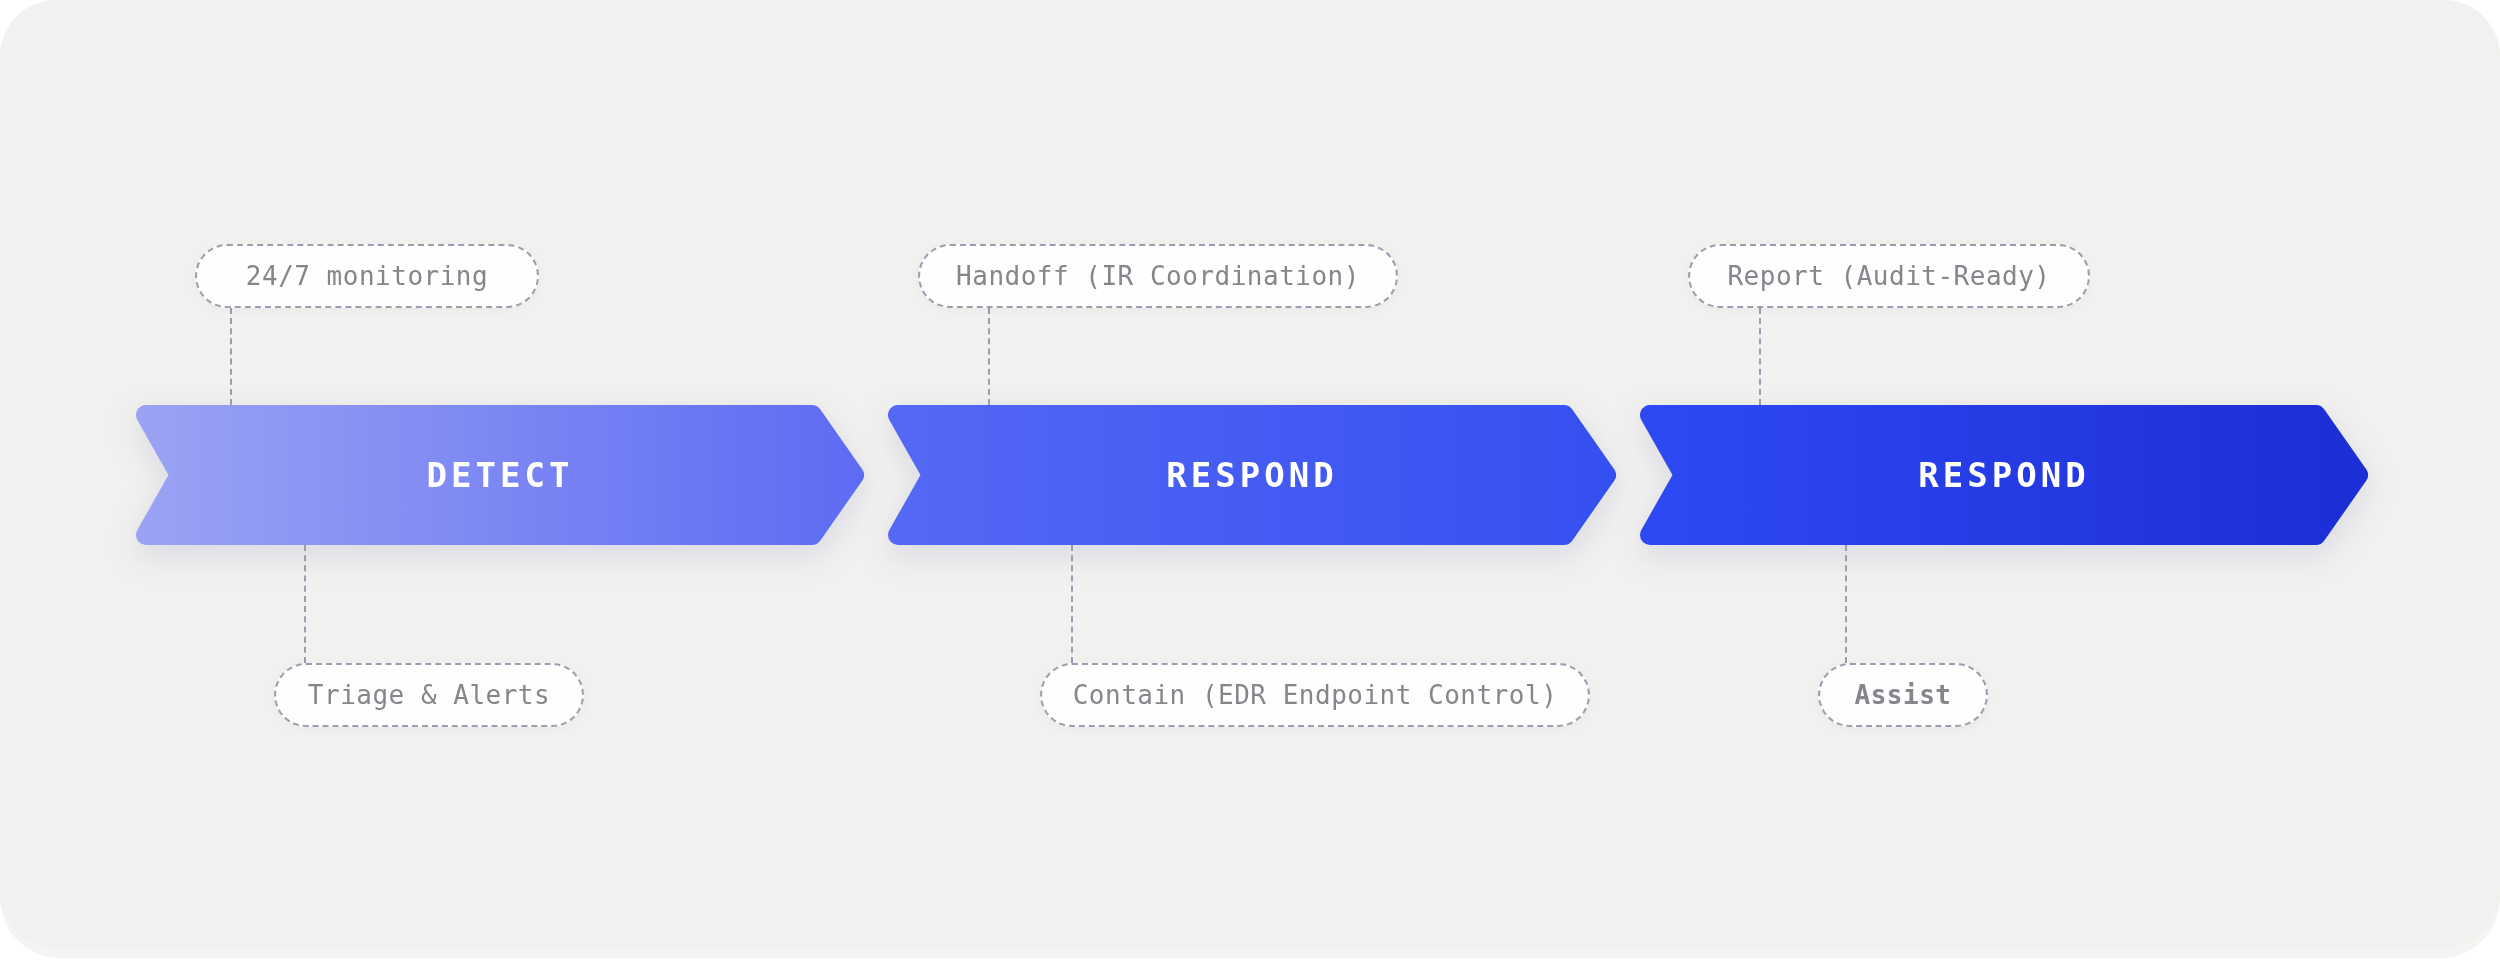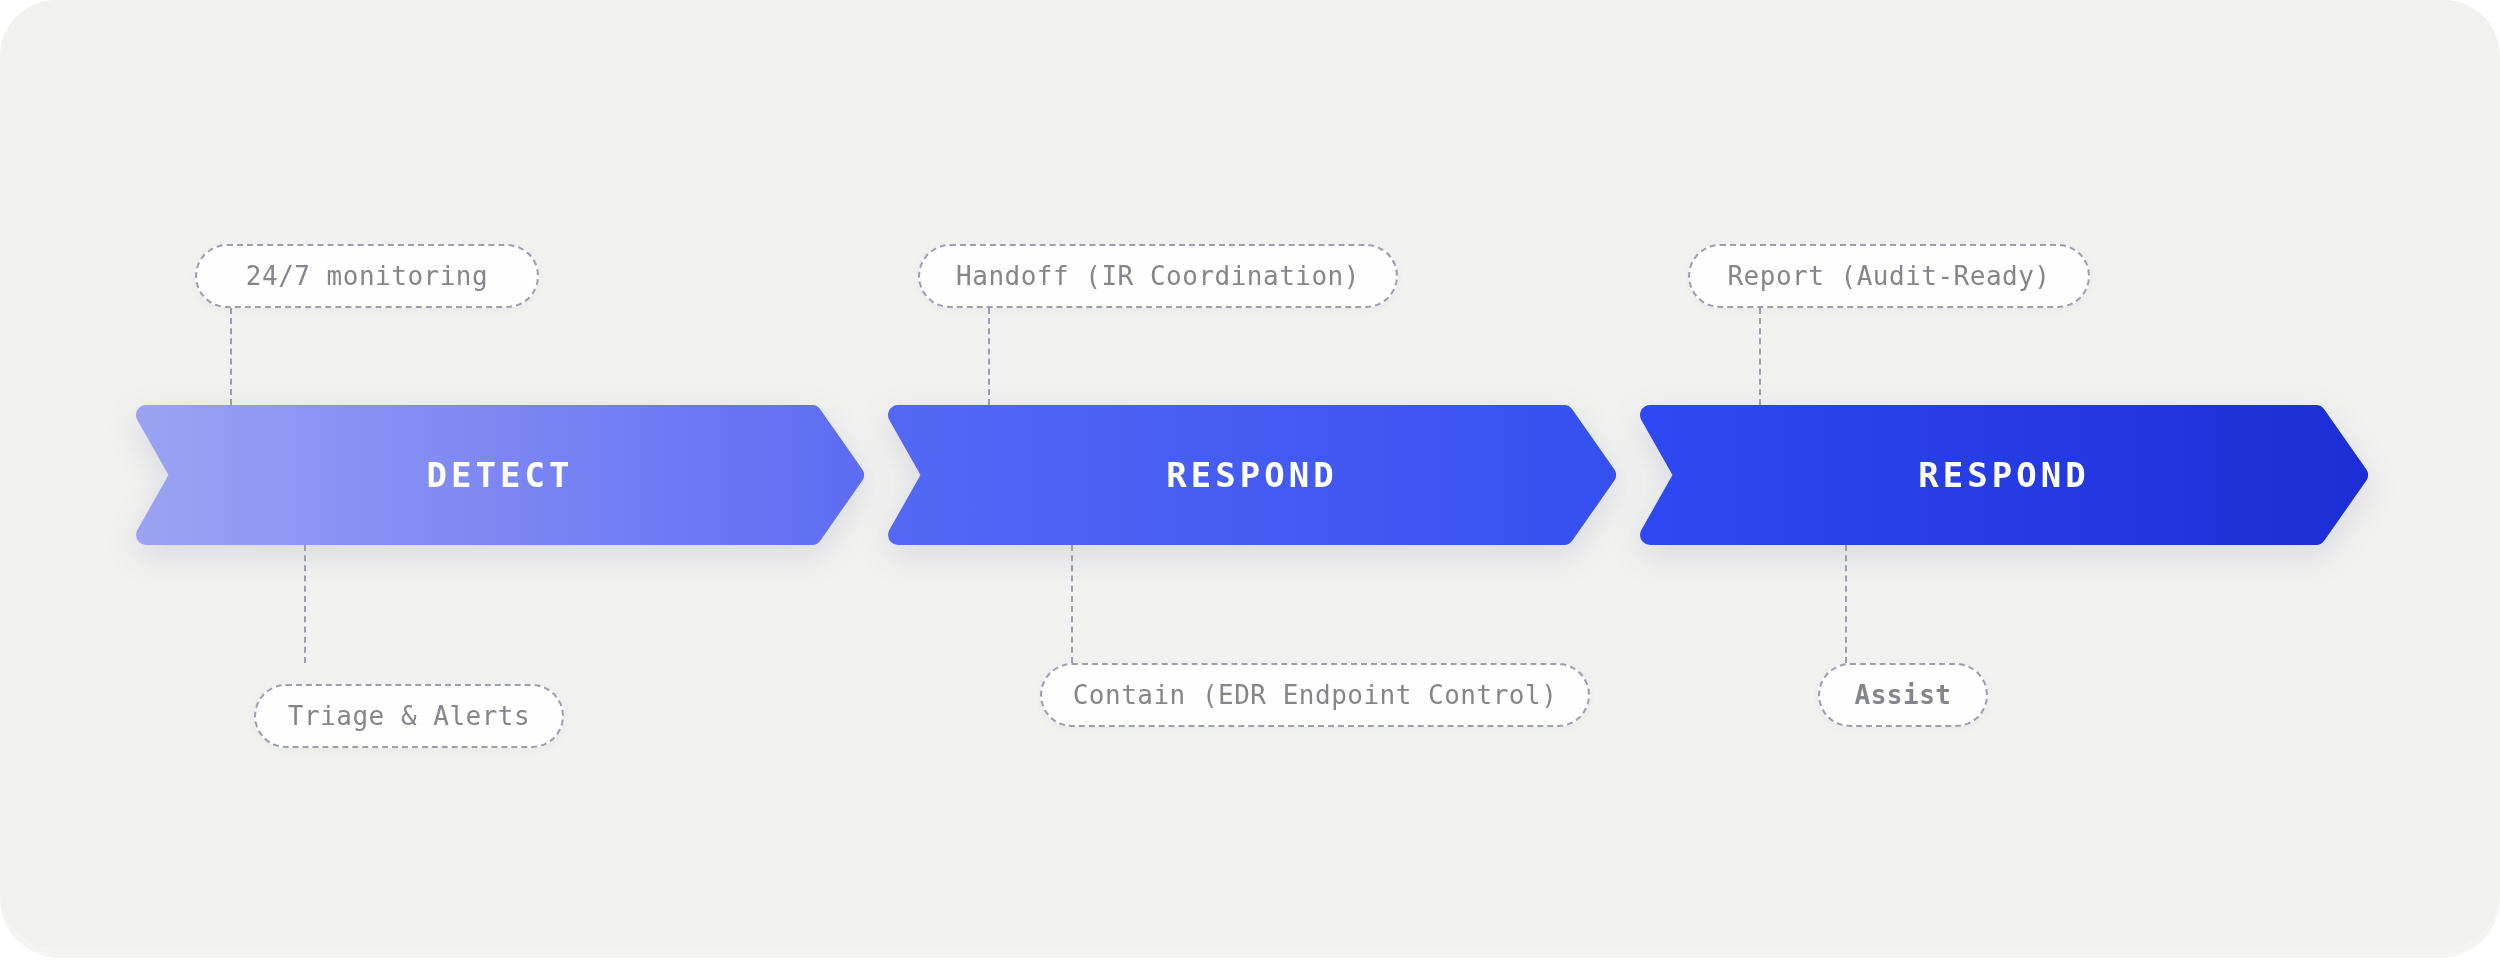--- a/index.html
+++ b/index.html
@@ -58,21 +58,21 @@
   }
   .connector.top-row { top: 308px; height: 97px; }
   .connector.bottom-row { top: 545px; height: 118px; }
 
   
   .arrow-0 { left: 136px; }  .arrow-1 { left: 888px; }  .arrow-2 { left: 1640px; }
   .title-0 { left: 136px; }  .title-1 { left: 888px; }  .title-2 { left: 1640px; }
   .toppill-0 { left: 195px;  width: 344px; }
   .toppill-1 { left: 918px;  width: 480px; justify-content: center; }
   .toppill-2 { left: 1688px; width: 402px; }
-  .botpill-0 { left: 254px;  width: 310px; margin-top: 21px; }
+  .botpill-0 { left: 274px;  width: 310px; }
   .botpill-1 { left: 1040px; width: 550px; }
   .botpill-2 { left: 1818px; width: 170px; font-weight: bold; }
   .topline-0 { left: 230px; }  .topline-1 { left: 988px; }  .topline-2 { left: 1759px; }
   .botline-0 { left: 304px; }  .botline-1 { left: 1071px; } .botline-2 { left: 1845px; }
 </style>
 </head>
 <body>
 
 <div class="bg-panel-back"></div>
 <div class="bg-panel"></div>

